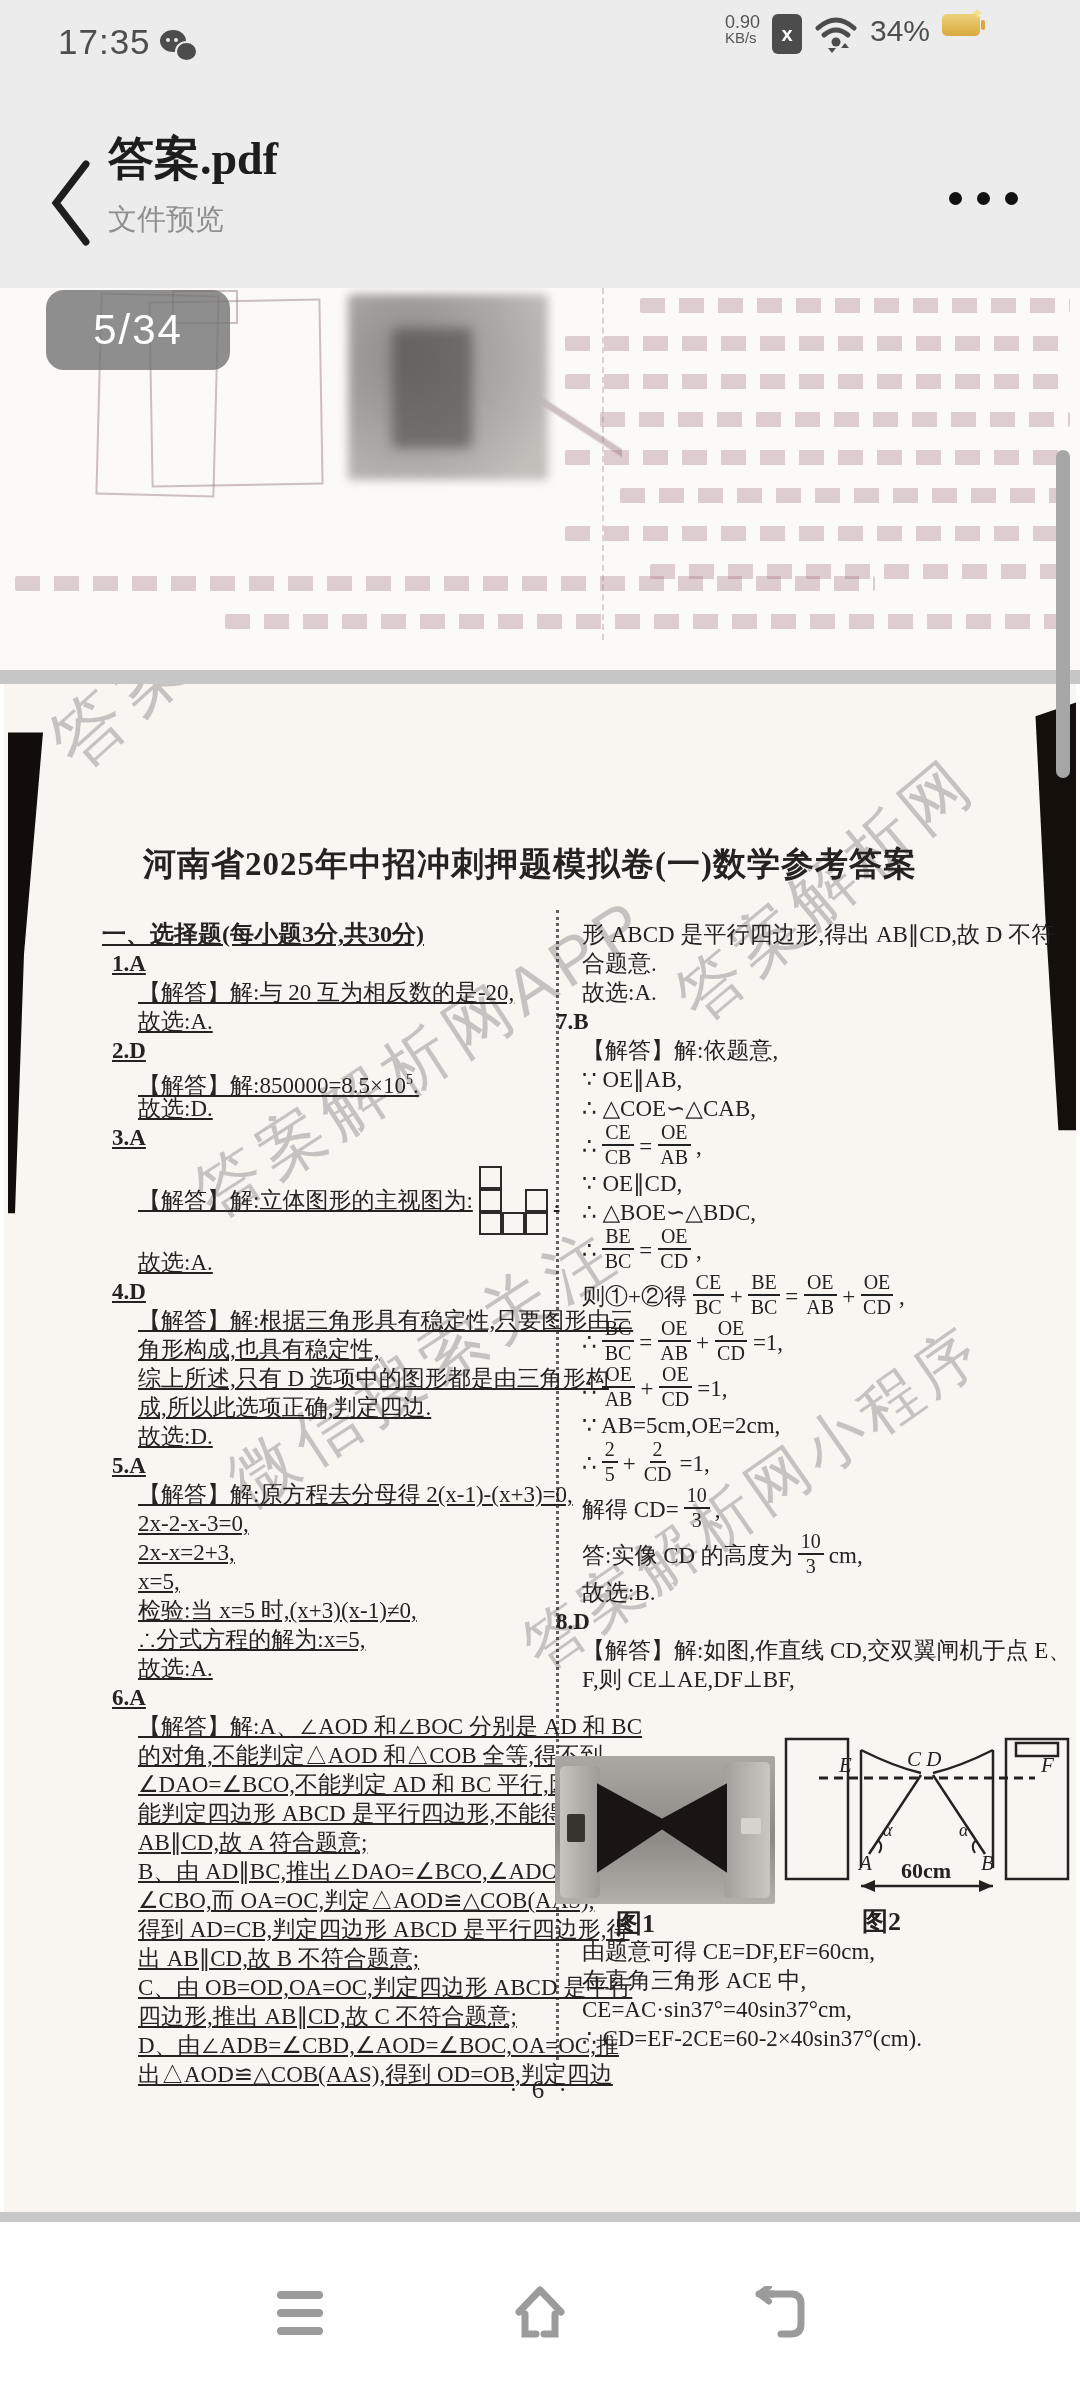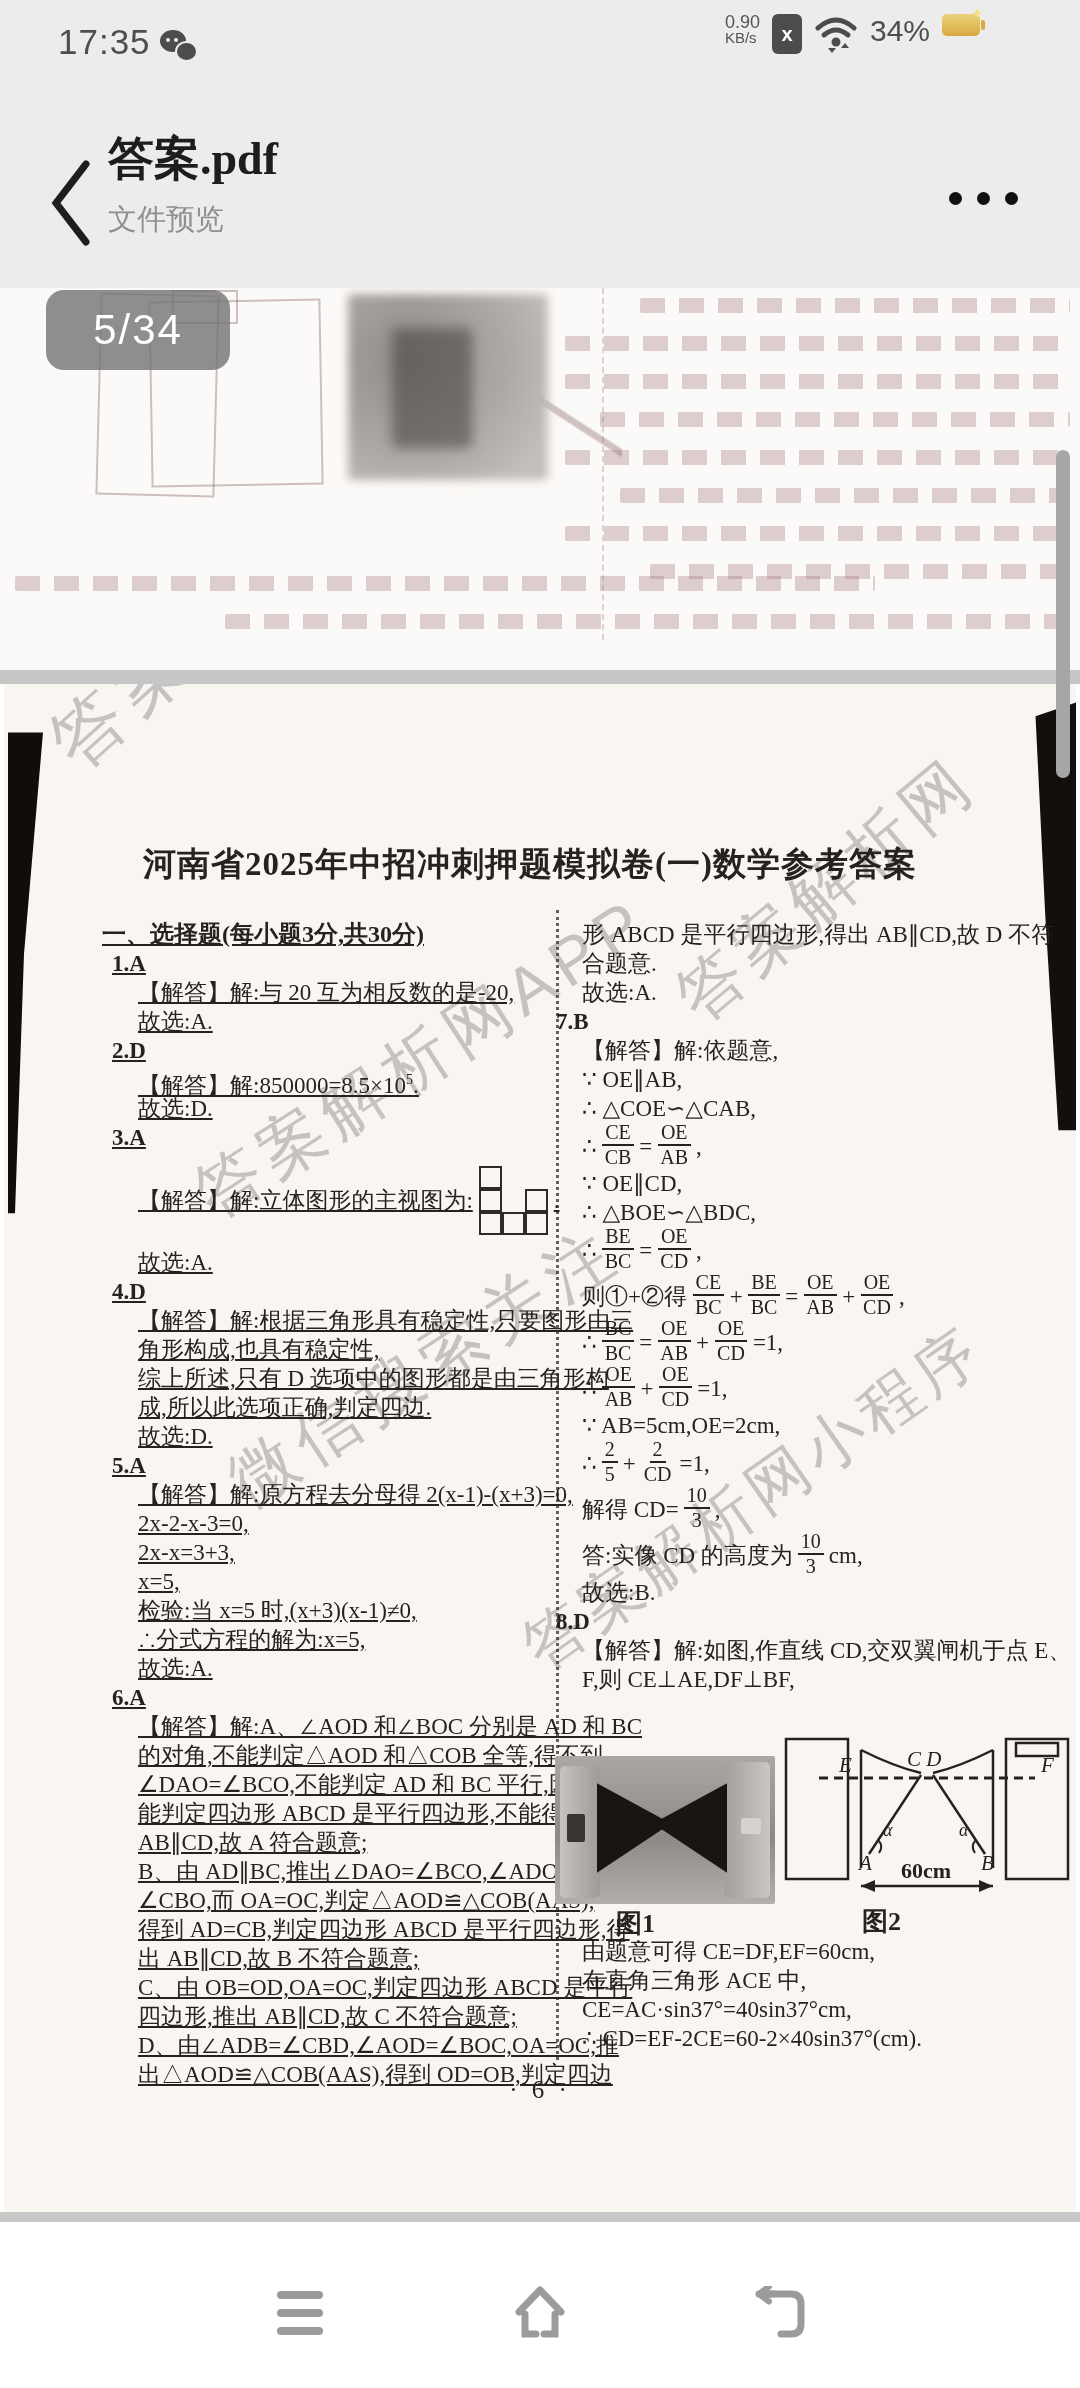--- a/index.html
+++ b/index.html
@@ -222,21 +222,21 @@
           <div class="tline">故选:A.</div>
           <div class="tline num">4.D</div>
           <div class="tline">【解答】解:根据三角形具有稳定性,只要图形由三</div>
           <div class="tline">角形构成,也具有稳定性,</div>
           <div class="tline">综上所述,只有 D 选项中的图形都是由三角形构</div>
           <div class="tline">成,所以此选项正确,判定四边.</div>
           <div class="tline">故选:D.</div>
           <div class="tline num">5.A</div>
           <div class="tline">【解答】解:原方程去分母得 2(x-1)-(x+3)=0,</div>
           <div class="tline">2x-2-x-3=0,</div>
-          <div class="tline">2x-x=3+3,</div>
+          <div class="tline">2x-x=2+3,</div>
           <div class="tline">x=5,</div>
           <div class="tline">检验:当 x=5 时,(x+3)(x-1)≠0,</div>
           <div class="tline">∴分式方程的解为:x=5,</div>
           <div class="tline">故选:A.</div>
           <div class="tline num">6.A</div>
           <div class="tline">【解答】解:A、∠AOD 和∠BOC 分别是 AD 和 BC</div>
           <div class="tline">的对角,不能判定△AOD 和△COB 全等,得不到</div>
           <div class="tline">∠DAO=∠BCO,不能判定 AD 和 BC 平行,因此不</div>
           <div class="tline">能判定四边形 ABCD 是平行四边形,不能得出</div>
           <div class="tline">AB∥CD,故 A 符合题意;</div>

